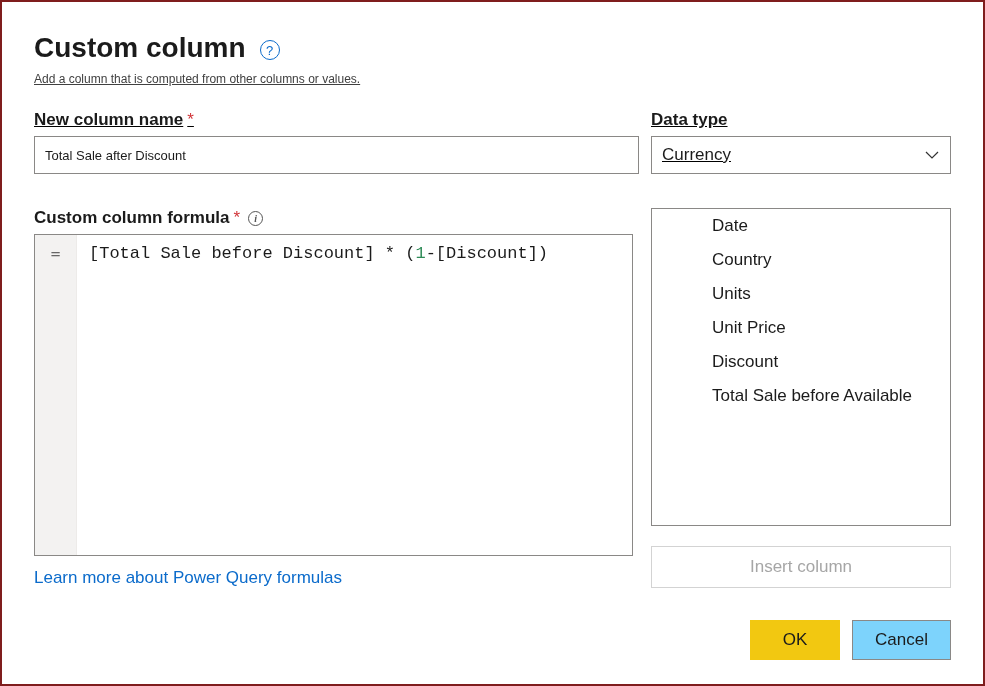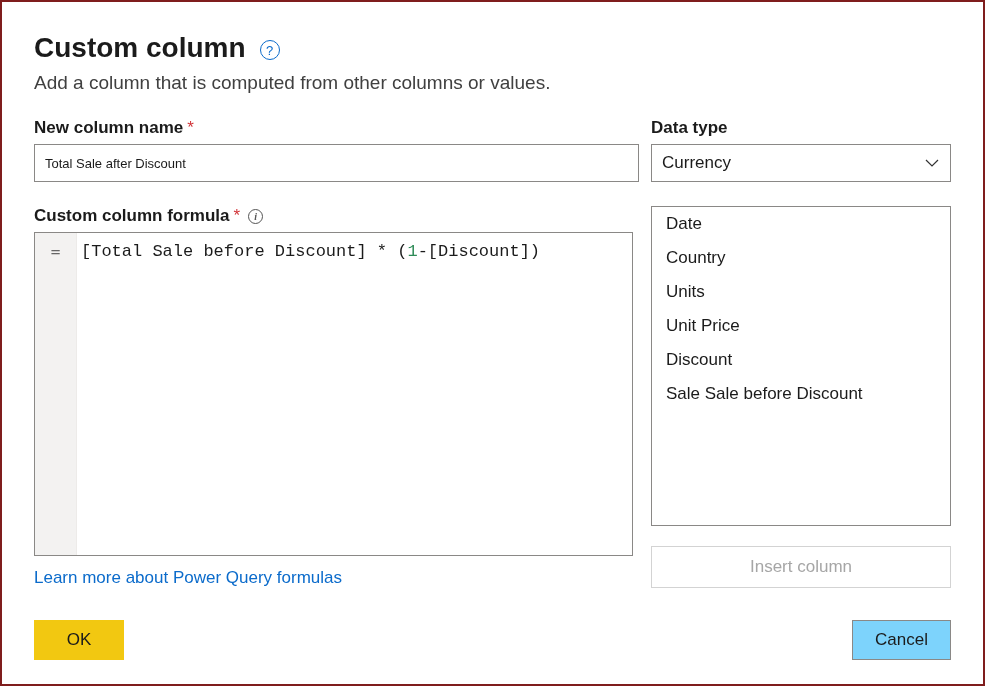--- a/index.html
+++ b/index.html
@@ -43,28 +43,30 @@
       align-items: center;
       justify-content: center;
       color: #0b6bcb;
       font-size: 13px;
       font-weight: 400;
       cursor: pointer;
       position: relative;
       top: 2px;
     }
     .subtitle {
-      font-size: 19px;
+      font-size: 12px;
       color: #404040;
       margin-bottom: 24px;
+      text-decoration: underline;
     }
     .field-row {
       display: flex;
       gap: 12px;
-      margin-bottom: 24px;
+      margin-bottom: 34px;
+      text-decoration: underline;
     }
     .field-left {
       flex: 1;
     }
     .field-right {
       width: 300px;
       flex-shrink: 0;
     }
     .field-label {
       font-size: 17px;
@@ -163,36 +165,37 @@
       border-right: 1px solid #edebe9;
       padding-top: 9px;
       text-align: center;
       font-family: Consolas, monospace;
       font-size: 16px;
       color: #666;
       flex-shrink: 0;
     }
     .formula-content {
       flex: 1;
-      padding: 9px 4px;
+      padding: 9px 12px;
       font-family: Consolas, "Courier New", monospace;
       font-size: 17px;
       color: #1b1b1b;
       white-space: pre-wrap;
       outline: none;
     }
     .num-lit {
       color: #2e8b57;
     }
     .columns-box {
       border: 1px solid #8a8886;
       flex: 1;
       min-height: 236px;
       overflow: auto;
       background: #fff;
+      padding-left: 46px;
     }
     .column-item {
       padding: 7px 14px;
       font-size: 17px;
       color: #1b1b1b;
       cursor: pointer;
     }
     .insert-btn {
       margin-top: 20px;
       height: 42px;
@@ -206,22 +209,22 @@
     .learn-link {
       color: #0b6bcb;
       font-size: 17px;
       text-decoration: none;
       margin-top: 12px;
       display: inline-block;
       cursor: pointer;
     }
     .footer {
       display: flex;
-      justify-content: space-between;
-      gap: 24px;
+      justify-content: flex-end;
+      gap: 12px;
       margin-top: 32px;
     }
     .btn {
       height: 40px;
       padding: 0 22px;
       font-size: 17px;
       font-family: inherit;
       border: 1px solid #8a8886;
       cursor: pointer;
       min-width: 90px;
@@ -284,21 +287,21 @@
       <a class="learn-link">Learn more about Power Query formulas</a>
     </div>
 
     <div class="formula-right">
       <div class="columns-box">
         <div class="column-item">Date</div>
         <div class="column-item">Country</div>
         <div class="column-item">Units</div>
         <div class="column-item">Unit Price</div>
         <div class="column-item">Discount</div>
-        <div class="column-item">Sale Sale before Discount</div>
+        <div class="column-item">Total Sale before Available</div>
       </div>
       <button class="insert-btn" disabled="">Insert column</button>
     </div>
 
   </div>
 
   <div class="footer">
     <button class="btn btn-primary">OK</button>
     <button class="btn btn-secondary">Cancel</button>
   </div>

